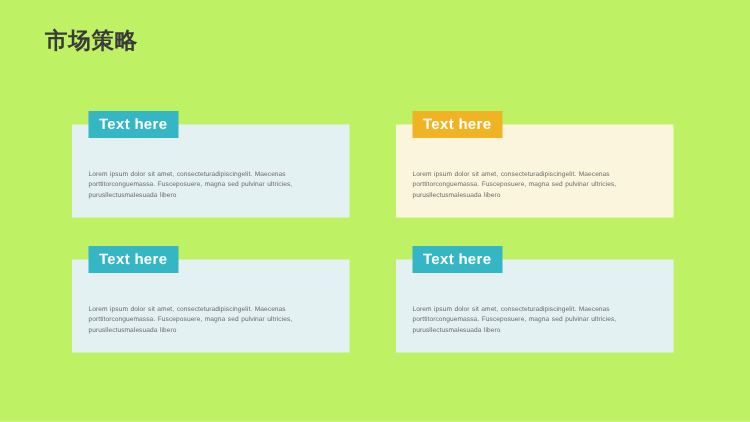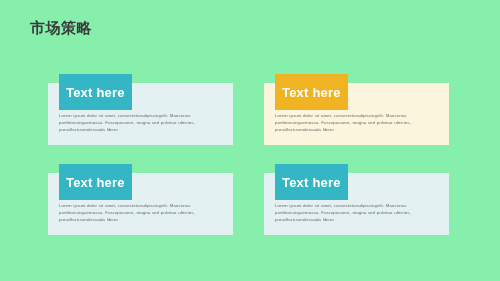--- a/index.html
+++ b/index.html
@@ -10,21 +10,21 @@
     width: 500px;
     height: 281px;
     background: #ffffff;
     font-family: "Liberation Sans", sans-serif;
     overflow: hidden;
   }
   .slide {
     position: relative;
     width: 500px;
     height: 281px;
-    background: #86efac;
+    background: #bef264;
   }
   .page-title {
     position: absolute;
     left: 30px;
     top: 19px;
     font-size: 15px;
     font-weight: bold;
     color: #3a3a3a;
     letter-spacing: 0.5px;
     line-height: 18px;
@@ -56,24 +56,24 @@
     background: #e3f1f3;
   }
   .card.theme-amber .card-panel {
     background: #fcf5de;
   }
   .card-badge {
     position: absolute;
     left: 11px;
     top: -9px;
     min-width: 44px;
-    height: 36px;
+    height: 18px;
     background: #35b6c4;
     color: #ffffff;
-    font-size: 13px;
+    font-size: 10px;
     font-weight: bold;
     display: flex;
     align-items: center;
     justify-content: center;
     padding: 0 7px;
     box-sizing: border-box;
     white-space: nowrap;
     letter-spacing: 0.2px;
   }
   .card.theme-amber .card-badge {

